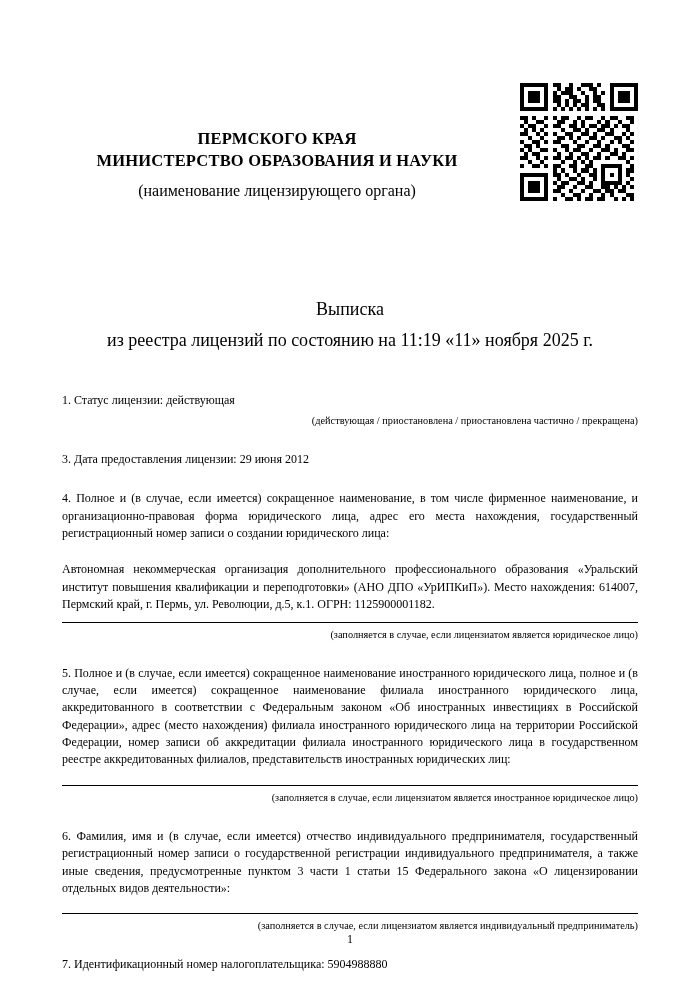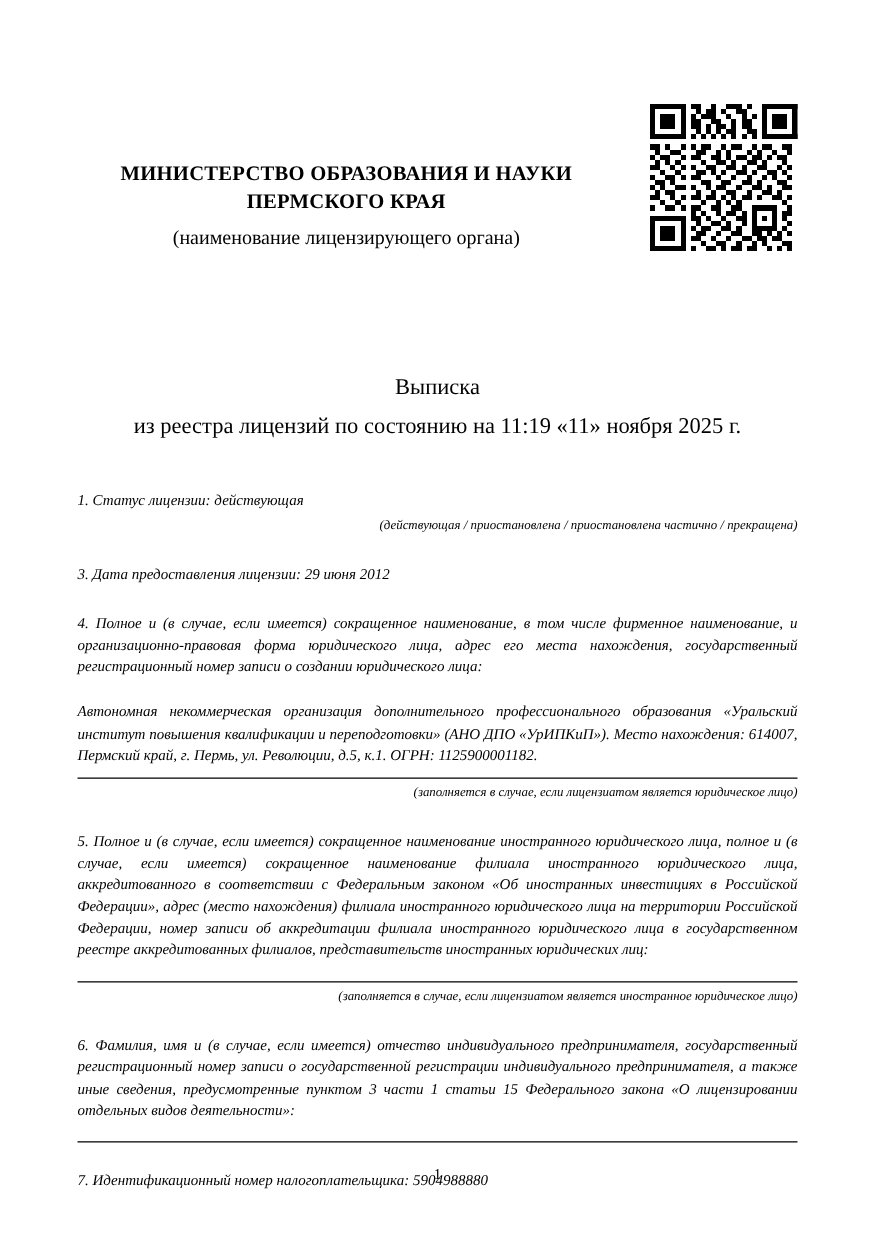--- a/index.html
+++ b/index.html
@@ -56,21 +56,20 @@
   }
   .doc-title .line2 {
     margin-top: 4px;
   }
 
   .section {
     margin-top: 22px;
     font-size: 12px;
     line-height: 1.45;
     text-align: justify;
-    font-style: italic;
   }
   .section.first { margin-top: 38px; }
   .note {
     text-align: right;
     font-size: 10.3px;
     margin-top: 5px;
   }
   .body-text {
     text-align: justify;
     text-justify: inter-word;
@@ -326,22 +325,22 @@
           <rect x="16" y="28" width="2" height="1"></rect>
         <rect x="19" y="28" width="2" height="1"></rect>
           <rect x="23" y="28" width="1" height="1"></rect>
         <rect x="25" y="28" width="1" height="1"></rect>
           <rect x="27" y="28" width="1" height="1"></rect>
       </g>
     </svg>
   </div>
 
   <div class="header">
+    <div class="title">ПЕРМСКОГО КРАЯ</div>
     <div class="title">МИНИСТЕРСТВО ОБРАЗОВАНИЯ И НАУКИ</div>
-    <div class="title">ПЕРМСКОГО КРАЯ</div>
     <div class="subtitle">(наименование лицензирующего органа)</div>
   </div>
 
   <div class="doc-title">
     <div>Выписка</div>
     <div class="line2">из реестра лицензий по состоянию на 11:19 «11» ноября 2025 г.</div>
   </div>
 
   <div class="section first">
     <div class="body-text">1. Статус лицензии: действующая</div>
@@ -362,20 +361,21 @@
 
   <div class="section">
     <div class="body-text">5. Полное и (в случае, если имеется) сокращенное наименование иностранного юридического лица, полное и (в случае, если имеется) сокращенное наименование филиала иностранного юридического лица, аккредитованного в соответствии с Федеральным законом «Об иностранных инвестициях в Российской Федерации», адрес (место нахождения) филиала иностранного юридического лица на территории Российской Федерации, номер записи об аккредитации филиала иностранного юридического лица в государственном реестре аккредитованных филиалов, представительств иностранных юридических лиц:</div>
     <div class="fill-line"></div>
     <div class="note">(заполняется в случае, если лицензиатом является иностранное юридическое лицо)</div>
   </div>
 
   <div class="section">
     <div class="body-text">6. Фамилия, имя и (в случае, если имеется) отчество индивидуального предпринимателя, государственный регистрационный номер записи о государственной регистрации индивидуального предпринимателя, а также иные сведения, предусмотренные пунктом 3 части 1 статьи 15 Федерального закона «О лицензировании отдельных видов деятельности»:</div>
     <div class="fill-line"></div>
+    <div class="note">(заполняется в случае, если лицензиатом является индивидуальный предприниматель)</div>
   </div>
 
   <div class="section">
     <div class="body-text">7. Идентификационный номер налогоплательщика: 5904988880</div>
   </div>
 
   <div class="pagenum">1</div>
 </div>
 
 </body></html>

